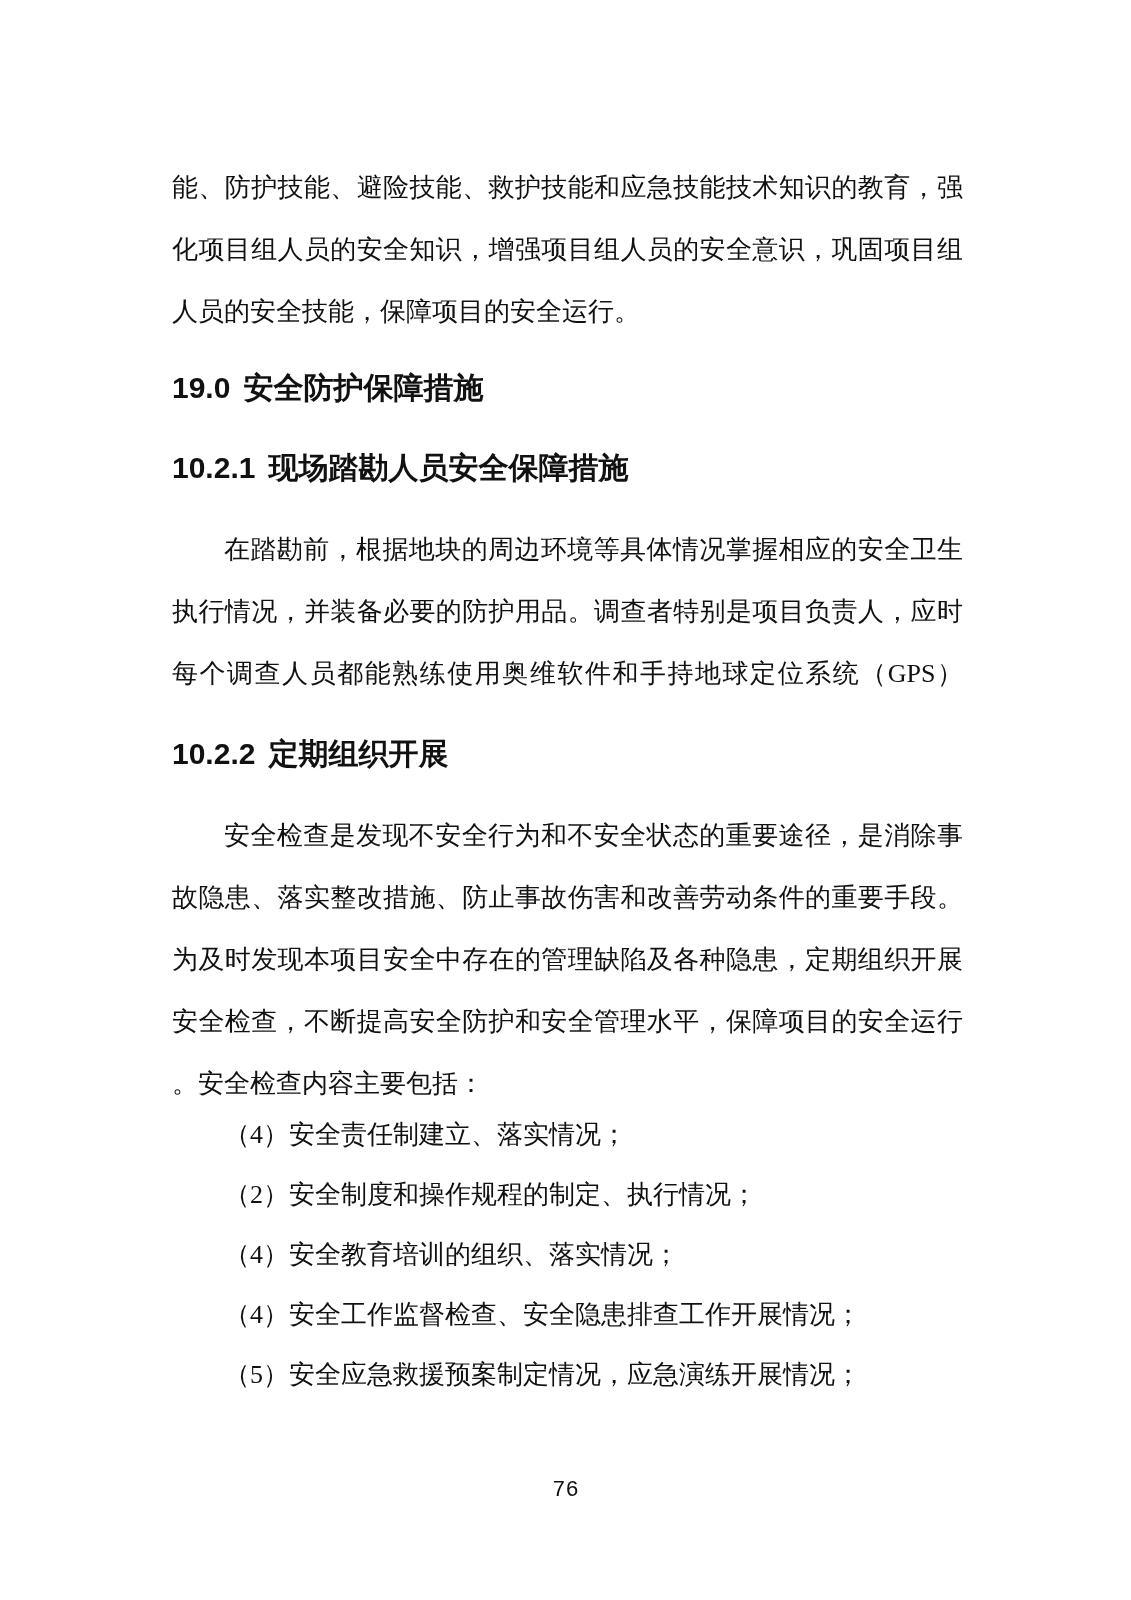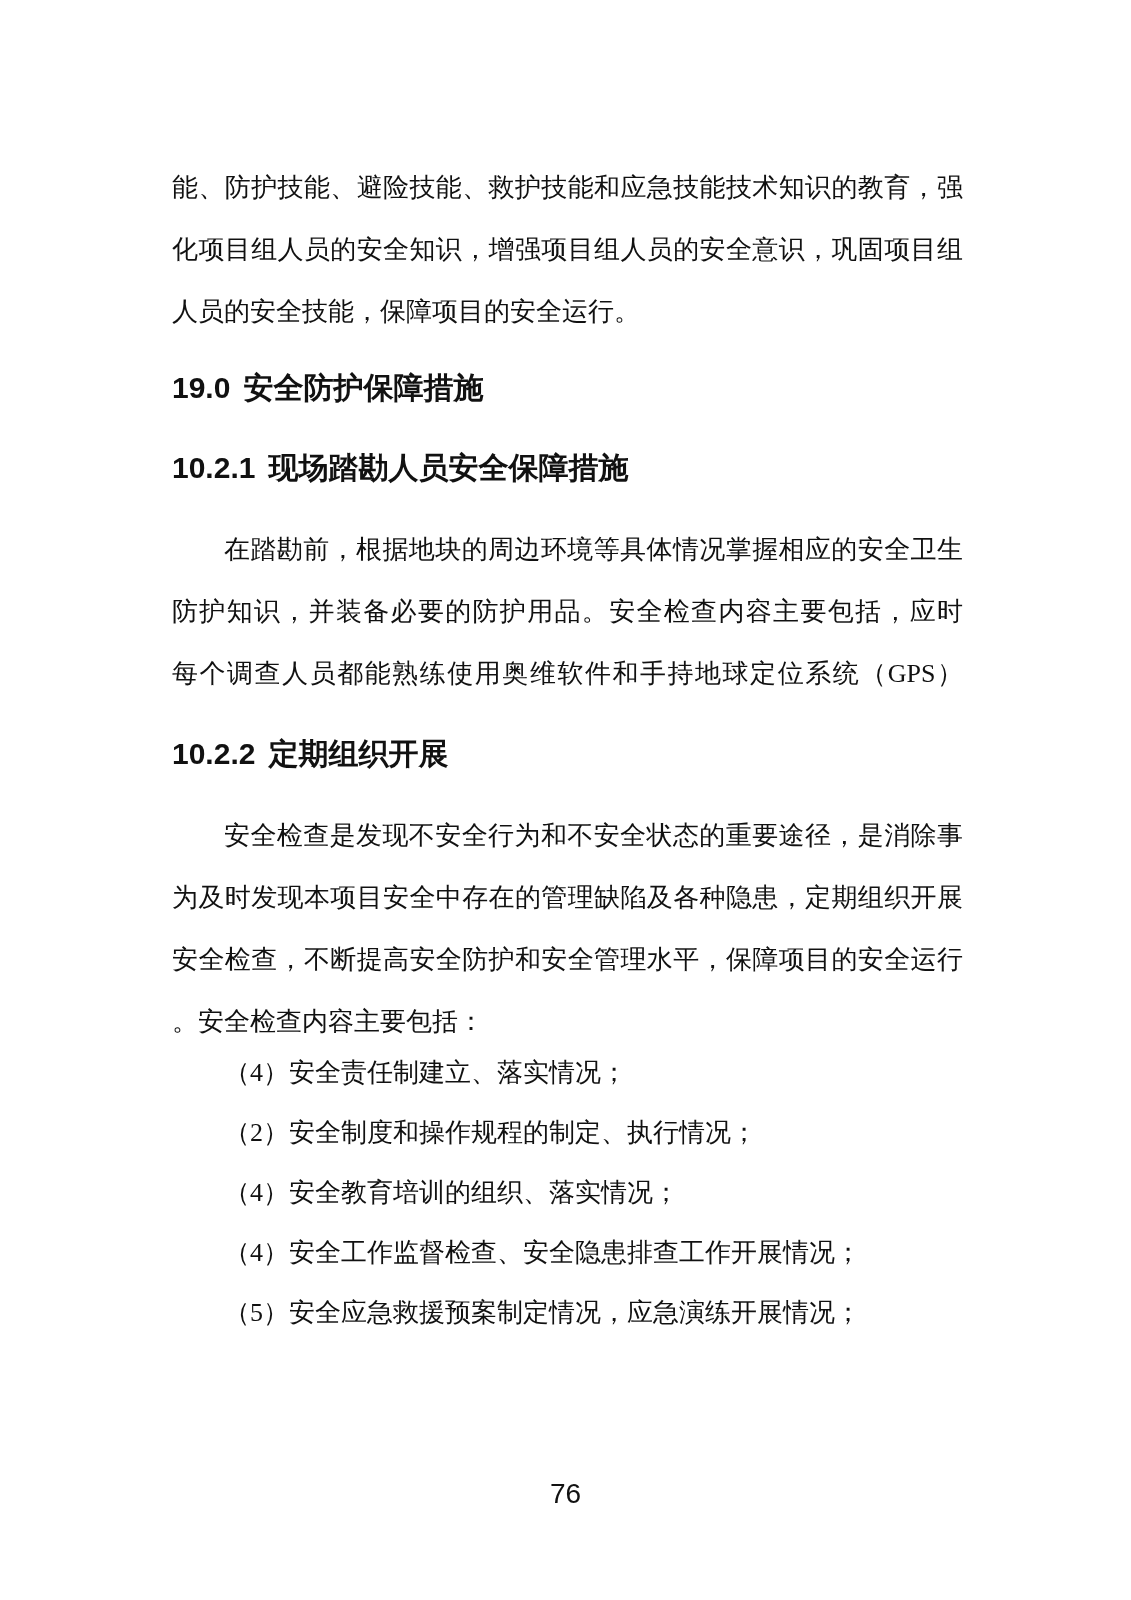--- a/index.html
+++ b/index.html
@@ -46,45 +46,46 @@
   .list-wrap .line {
     line-height:60px;
     height:60px;
   }
   .hnum { margin-right:13px; }
   .page-number {
     position:absolute;
     left:0; right:0;
     top:1478px;
     text-align:center;
-    font-family:Liberation Sans, sans-serif;
-    font-size:28px;
+    font-family:Liberation Mono, monospace;
+    font-size:22px;
     color:#111111;
   }
 </style>
 </head>
 <body>
 
 <div class="page">
   <main class="content">
       <div class="para">
         <div class="line fill">能、防护技能、避险技能、救护技能和应急技能技术知识的教育，强</div>
         <div class="line fill">化项目组人员的安全知识，增强项目组人员的安全意识，巩固项目组</div>
         <div class="line">人员的安全技能，保障项目的安全运行。</div>
       </div>
       <h2 class="heading h2"><span class="hnum">19.0</span><span class="htitle">安全防护保障措施</span></h2>
       <h3 class="heading h3"><span class="hnum">10.2.1</span><span class="htitle">现场踏勘人员安全保障措施</span></h3>
       <div class="para">
         <div class="line fill indent">在踏勘前，根据地块的周边环境等具体情况掌握相应的安全卫生</div>
-        <div class="line fill">防护知识，并装备必要的防护用品。安全检查内容主要包括，应时</div>
+        <div class="line fill">执行情况，并装备必要的防护用品。调查者特别是项目负责人，应时</div>
         <div class="line fill">每个调查人员都能熟练使用奥维软件和手持地球定位系统（GPS）仪。</div>
       </div>
       <h3 class="heading h3"><span class="hnum">10.2.2</span><span class="htitle">定期组织开展</span></h3>
       <div class="para">
         <div class="line fill indent">安全检查是发现不安全行为和不安全状态的重要途径，是消除事</div>
+        <div class="line fill">故隐患、落实整改措施、防止事故伤害和改善劳动条件的重要手段。</div>
         <div class="line fill">为及时发现本项目安全中存在的管理缺陷及各种隐患，定期组织开展</div>
         <div class="line fill">安全检查，不断提高安全防护和安全管理水平，保障项目的安全运行</div>
         <div class="line">。安全检查内容主要包括：</div>
       </div>
       <div class="list-wrap">
         <div class="line indent">（4）安全责任制建立、落实情况；</div>
         <div class="line indent">（2）安全制度和操作规程的制定、执行情况；</div>
         <div class="line indent">（4）安全教育培训的组织、落实情况；</div>
         <div class="line indent">（4）安全工作监督检查、安全隐患排查工作开展情况；</div>
         <div class="line indent">（5）安全应急救援预案制定情况，应急演练开展情况；</div>

